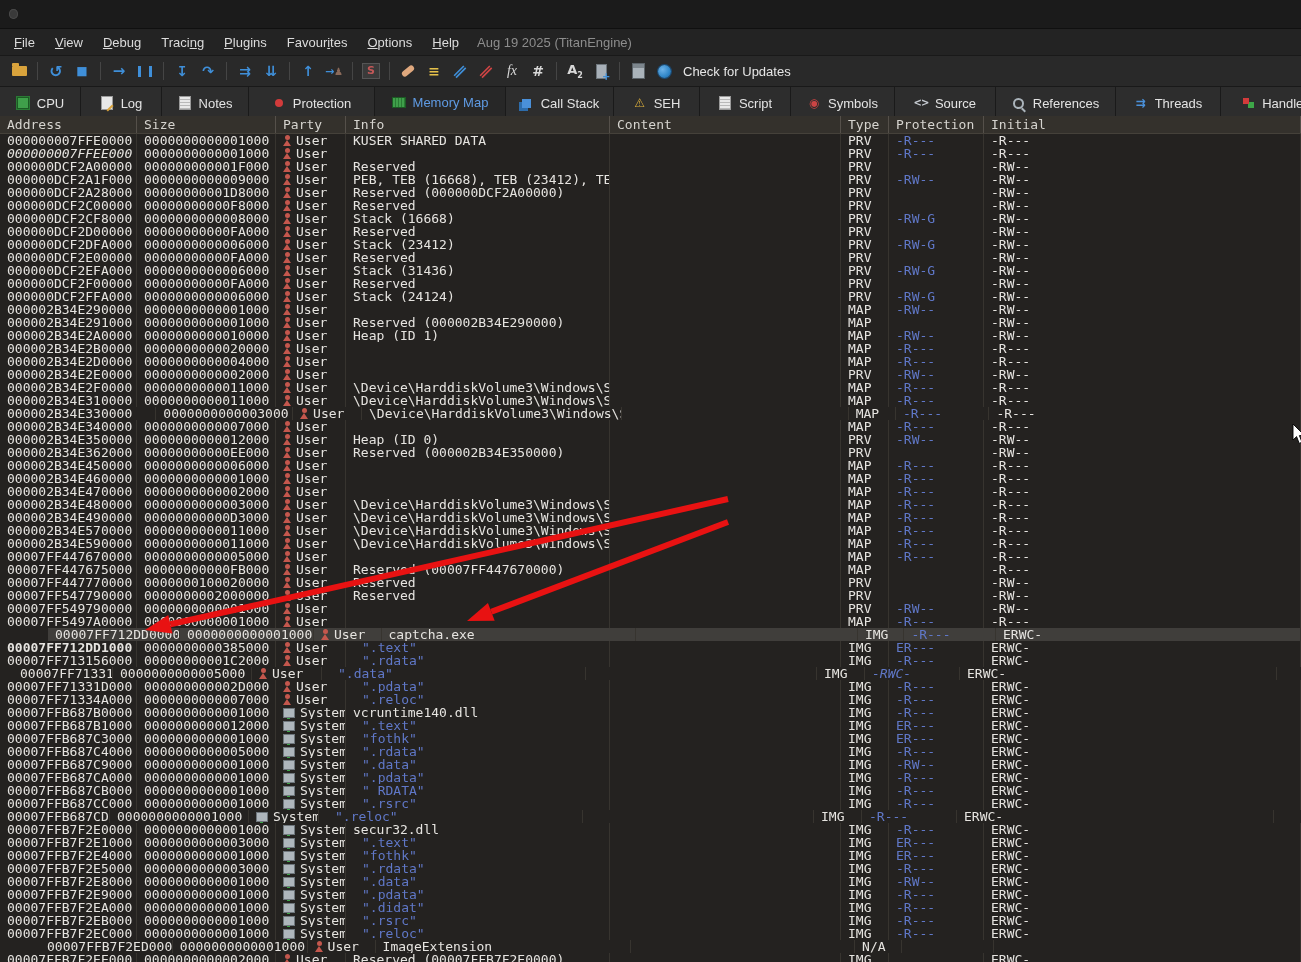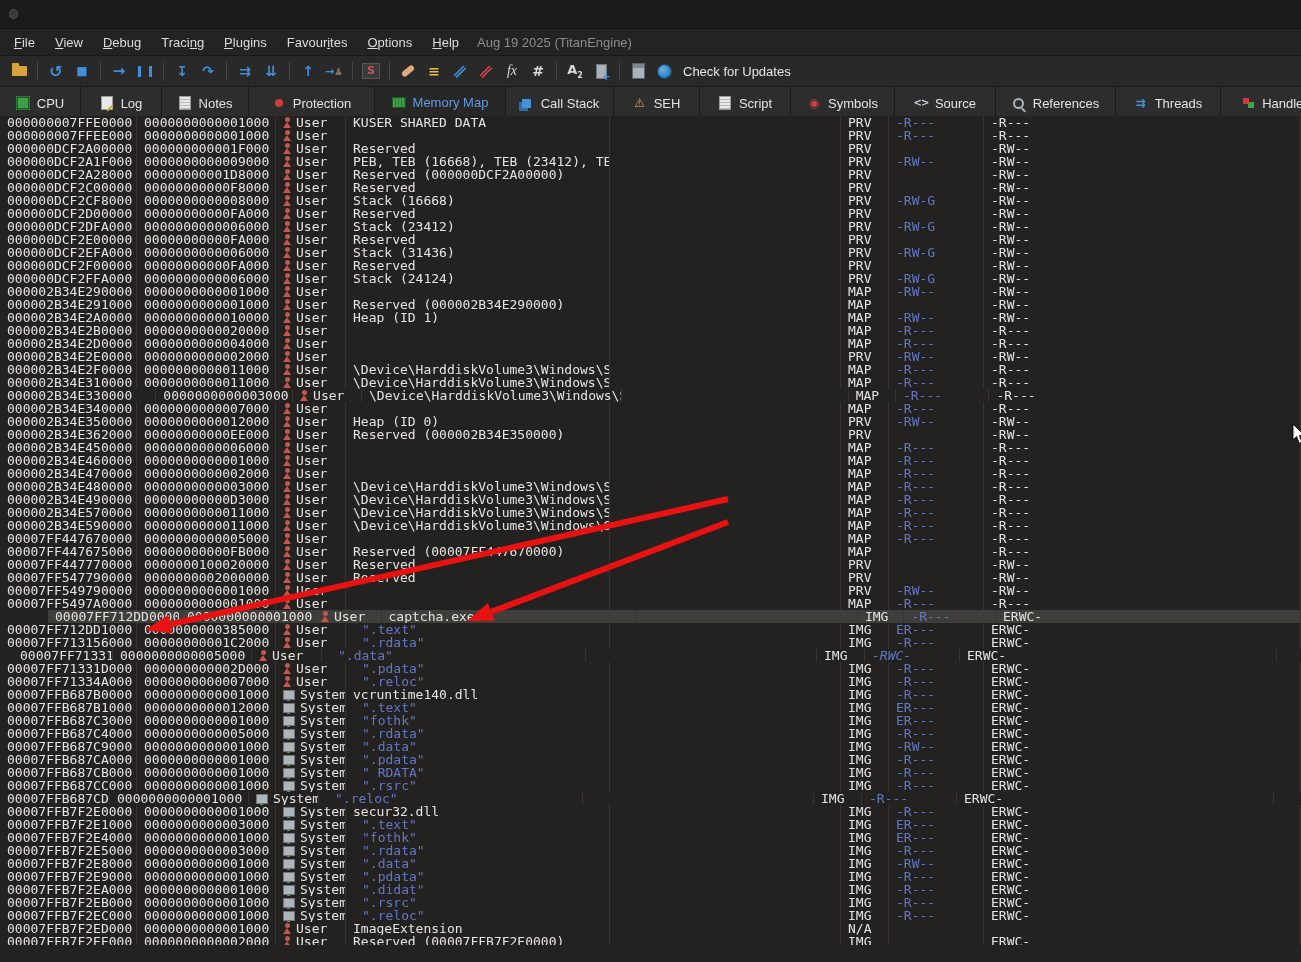--- a/index.html
+++ b/index.html
@@ -255,33 +255,43 @@
       </div>
       <div class="tab" style="width: 110px;">
         <span class="tab-icon">
           <span class="ti-hnd"></span>
         </span>
         <span class="tab-label">Handles</span>
       </div>
     </div>
 
   <div class="grid">
+    <div class="grid-header" id="grid-header">
+        <span class="hcell" style="width: 137px;">Address</span>
+        <span class="hcell" style="width: 139px;">Size</span>
+        <span class="hcell" style="width: 70px;">Party</span>
+        <span class="hcell" style="width: 264px;">Info</span>
+        <span class="hcell" style="width: 231px;">Content</span>
+        <span class="hcell" style="width: 48px;">Type</span>
+        <span class="hcell" style="width: 95px;">Protection</span>
+        <span class="hcell" style="width: 317px;">Initial</span>
+      </div>
     <div class="grid-body" id="grid-body">
         <div class="grow">
           <span class="cell" style="width: 137px;">000000007FFE0000</span>
           <span class="cell" style="width: 139px;">0000000000001000</span>
           <span class="cell" style="width: 70px;"><span class="party-ic icon-user"></span><span>User</span></span>
           <span class="cell" style="width: 264px;">KUSER_SHARED_DATA</span>
           <span class="cell" style="width: 231px;"></span>
           <span class="cell" style="width: 48px;">PRV</span>
           <span class="cell blue" style="width: 95px;">-R---</span>
           <span class="cell" style="width: 317px;">-R---</span>
         </div>
         <div class="grow">
-          <span class="cell" style="width: 137px;">000000007FFEE000</span>
+          <span class="cell" style="width: 137px; font-style: italic;">000000007FFEE000</span>
           <span class="cell" style="width: 139px;">0000000000001000</span>
           <span class="cell" style="width: 70px;"><span class="party-ic icon-user"></span><span>User</span></span>
           <span class="cell" style="width: 264px;"></span>
           <span class="cell" style="width: 231px;"></span>
           <span class="cell" style="width: 48px;">PRV</span>
           <span class="cell blue" style="width: 95px;">-R---</span>
           <span class="cell" style="width: 317px;">-R---</span>
         </div>
         <div class="grow">
           <span class="cell" style="width: 137px;">000000DCF2A00000</span>
@@ -647,21 +657,21 @@
           <span class="cell" style="width: 137px;">00007FF712DD0000</span>
           <span class="cell" style="width: 139px;">0000000000001000</span>
           <span class="cell" style="width: 70px;"><span class="party-ic icon-user"></span><span>User</span></span>
           <span class="cell" style="width: 264px;">captcha.exe</span>
           <span class="cell" style="width: 231px;"></span>
           <span class="cell" style="width: 48px;">IMG</span>
           <span class="cell blue" style="width: 95px;">-R---</span>
           <span class="cell" style="width: 317px;">ERWC-</span>
         </div>
         <div class="grow">
-          <span class="cell" style="width: 137px;">00007FF712DD1000</span>
+          <span class="cell" style="width: 137px; font-weight: bold;">00007FF712DD1000</span>
           <span class="cell" style="width: 139px;">0000000000385000</span>
           <span class="cell" style="width: 70px;"><span class="party-ic icon-user"></span><span>User</span></span>
           <span class="cell section" style="width: 264px;">".text"</span>
           <span class="cell" style="width: 231px;"></span>
           <span class="cell" style="width: 48px;">IMG</span>
           <span class="cell blue" style="width: 95px;">ER---</span>
           <span class="cell" style="width: 317px;">ERWC-</span>
         </div>
         <div class="grow">
           <span class="cell" style="width: 137px;">00007FF713156000</span>
@@ -877,21 +887,21 @@
           <span class="cell" style="width: 137px;">00007FFB7F2EC000</span>
           <span class="cell" style="width: 139px;">0000000000001000</span>
           <span class="cell" style="width: 70px;"><span class="party-ic icon-system"></span><span>System</span></span>
           <span class="cell section" style="width: 264px;">".reloc"</span>
           <span class="cell" style="width: 231px;"></span>
           <span class="cell" style="width: 48px;">IMG</span>
           <span class="cell blue" style="width: 95px;">-R---</span>
           <span class="cell" style="width: 317px;">ERWC-</span>
         </div>
         <div class="grow">
-          <span class="cell" style="width: 137px;">00007FFB7F2ED000</span>
+          <span class="cell" style="width: 137px; margin-left: 40px;">00007FFB7F2ED000</span>
           <span class="cell" style="width: 139px;">0000000000001000</span>
           <span class="cell" style="width: 70px;"><span class="party-ic icon-user"></span><span>User</span></span>
           <span class="cell" style="width: 264px;">ImageExtension</span>
           <span class="cell" style="width: 231px;"></span>
           <span class="cell" style="width: 48px;">N/A</span>
           <span class="cell" style="width: 95px;"></span>
           <span class="cell" style="width: 317px;"></span>
         </div>
         <div class="grow">
           <span class="cell" style="width: 137px;">00007FFB7F2EE000</span>

